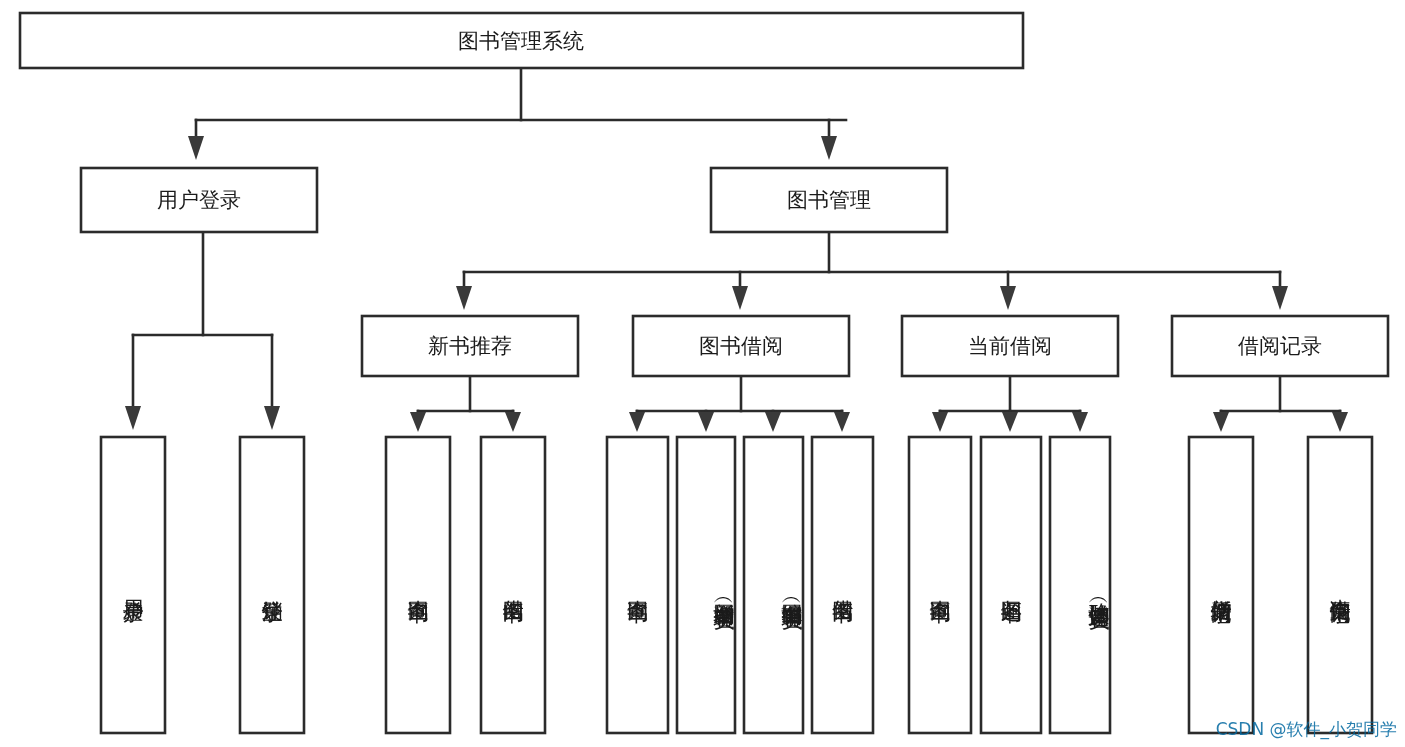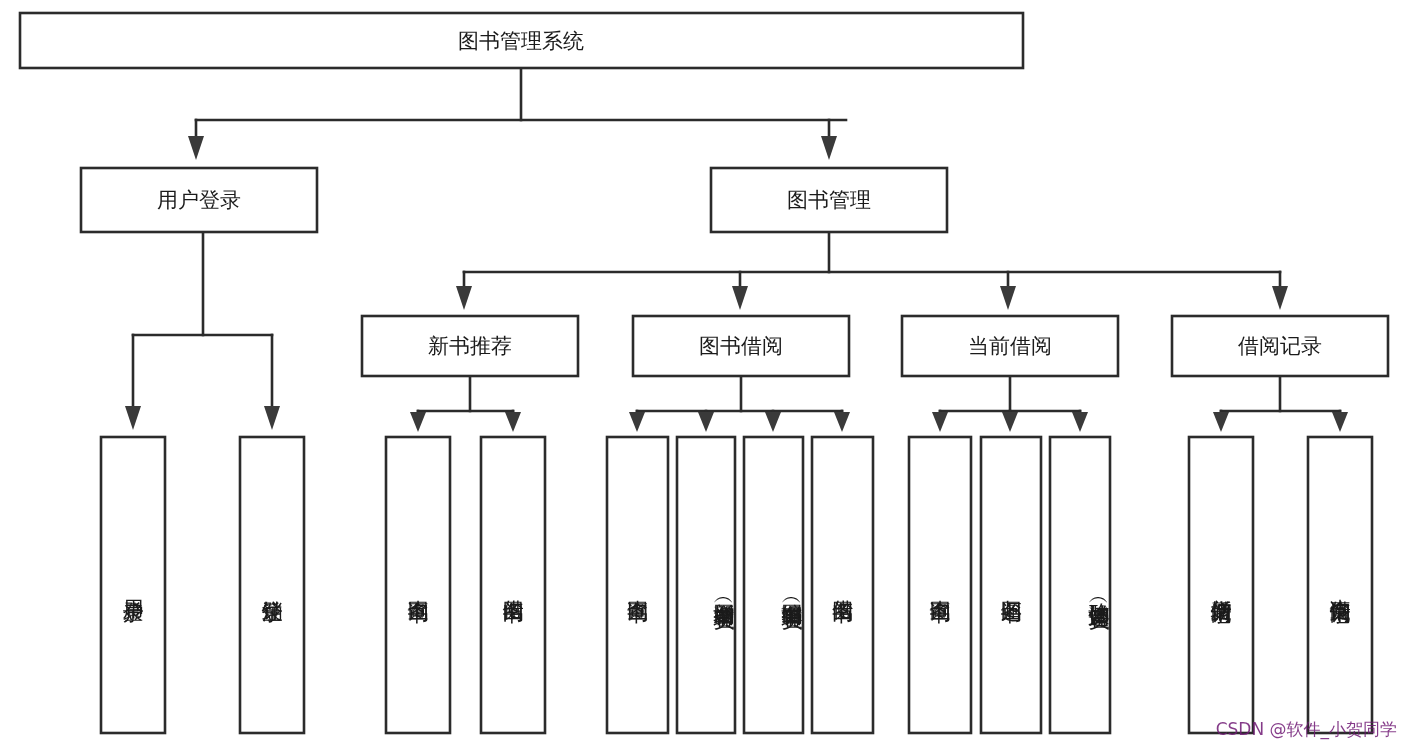--- a/index.html
+++ b/index.html
@@ -62,21 +62,21 @@
     justify-content: center;
     white-space: nowrap;
     pointer-events: none;
   }
   .watermark {
     position: absolute;
     right: 8px;
     bottom: 6px;
     font-family: "DejaVu Sans", "Liberation Sans", sans-serif;
     font-size: 17px;
-    color: #701a75;
+    color: #0369a1;
     opacity: 0.85;
     white-space: nowrap;
   }
 </style>
 </head>
 <body>
 
 <div id="diagram-root">
 
   <svg class="flow" viewBox="0 0 1405 747">

